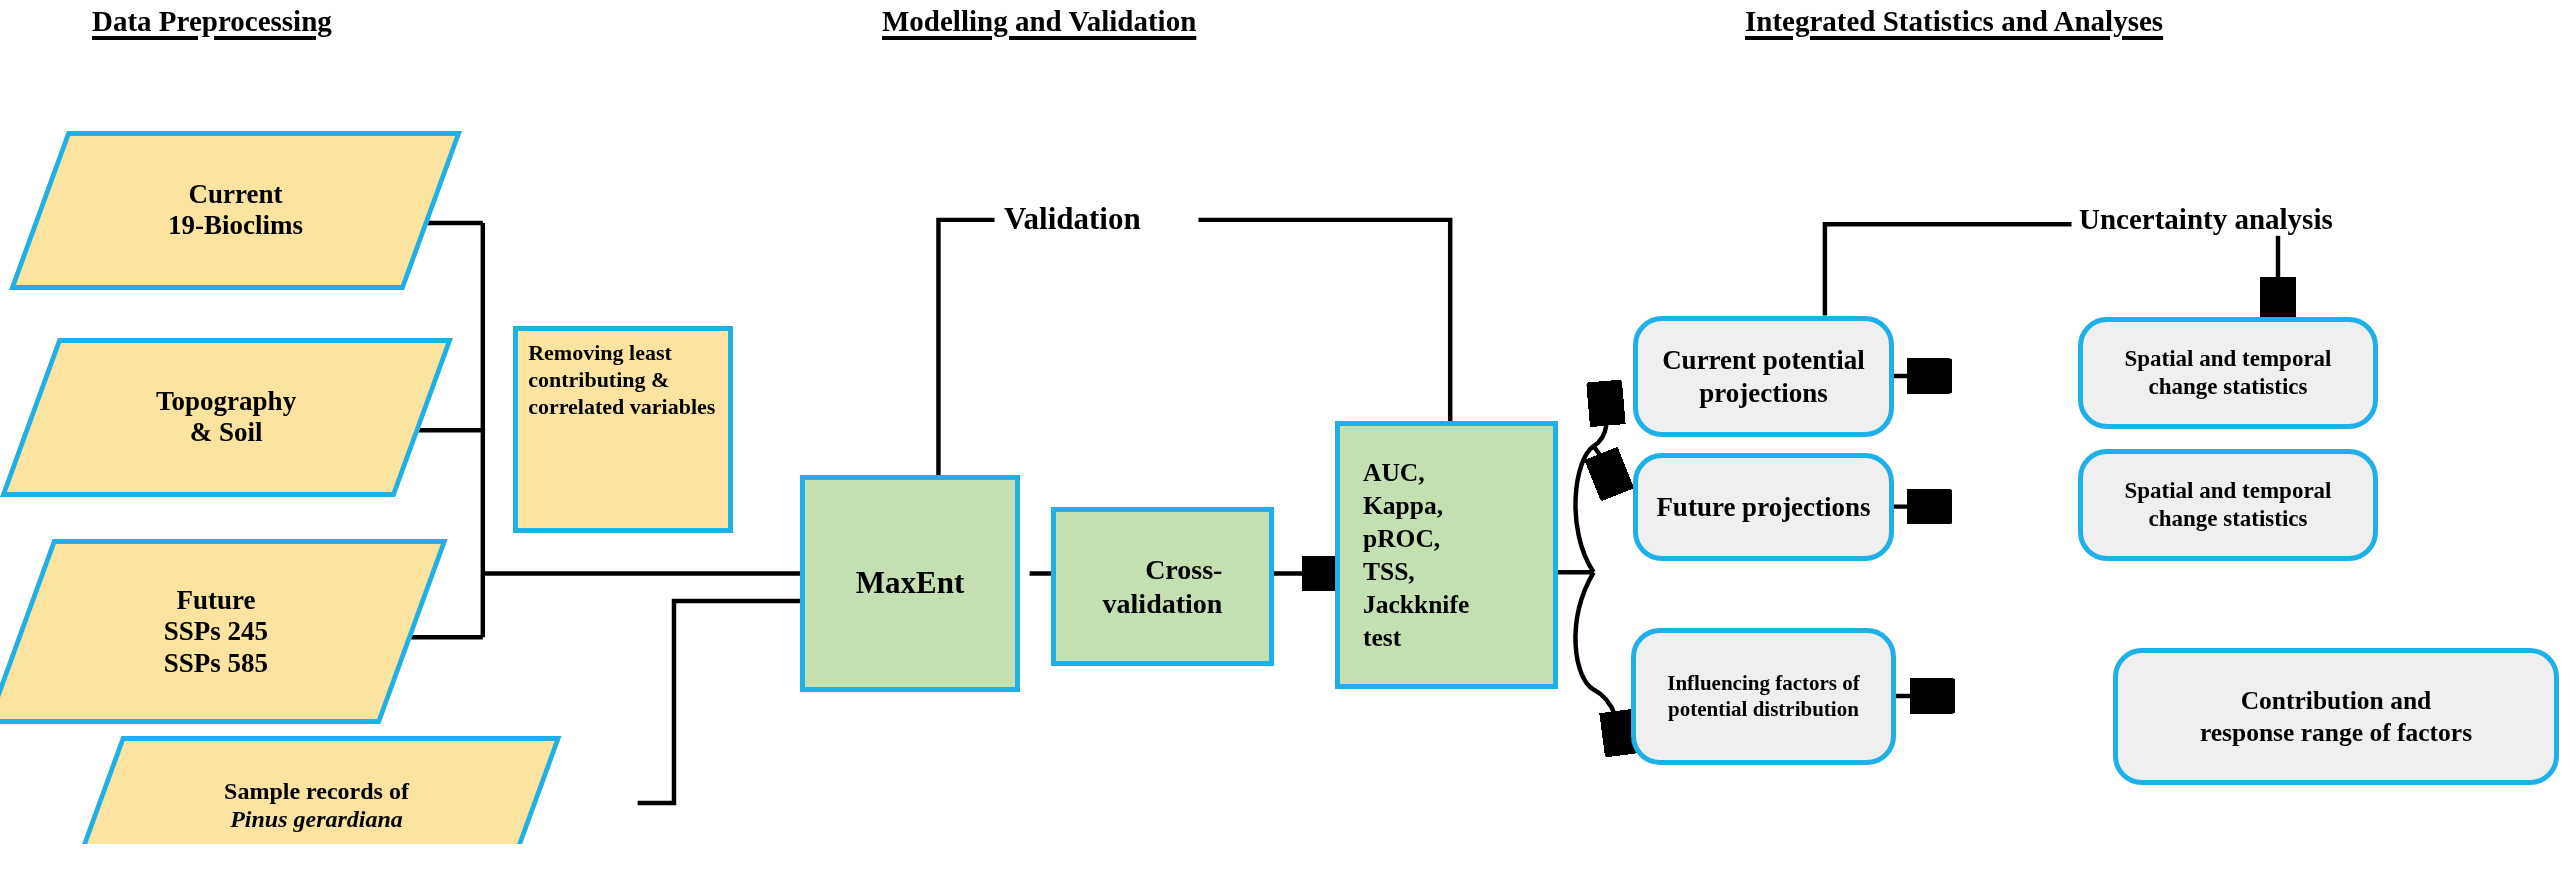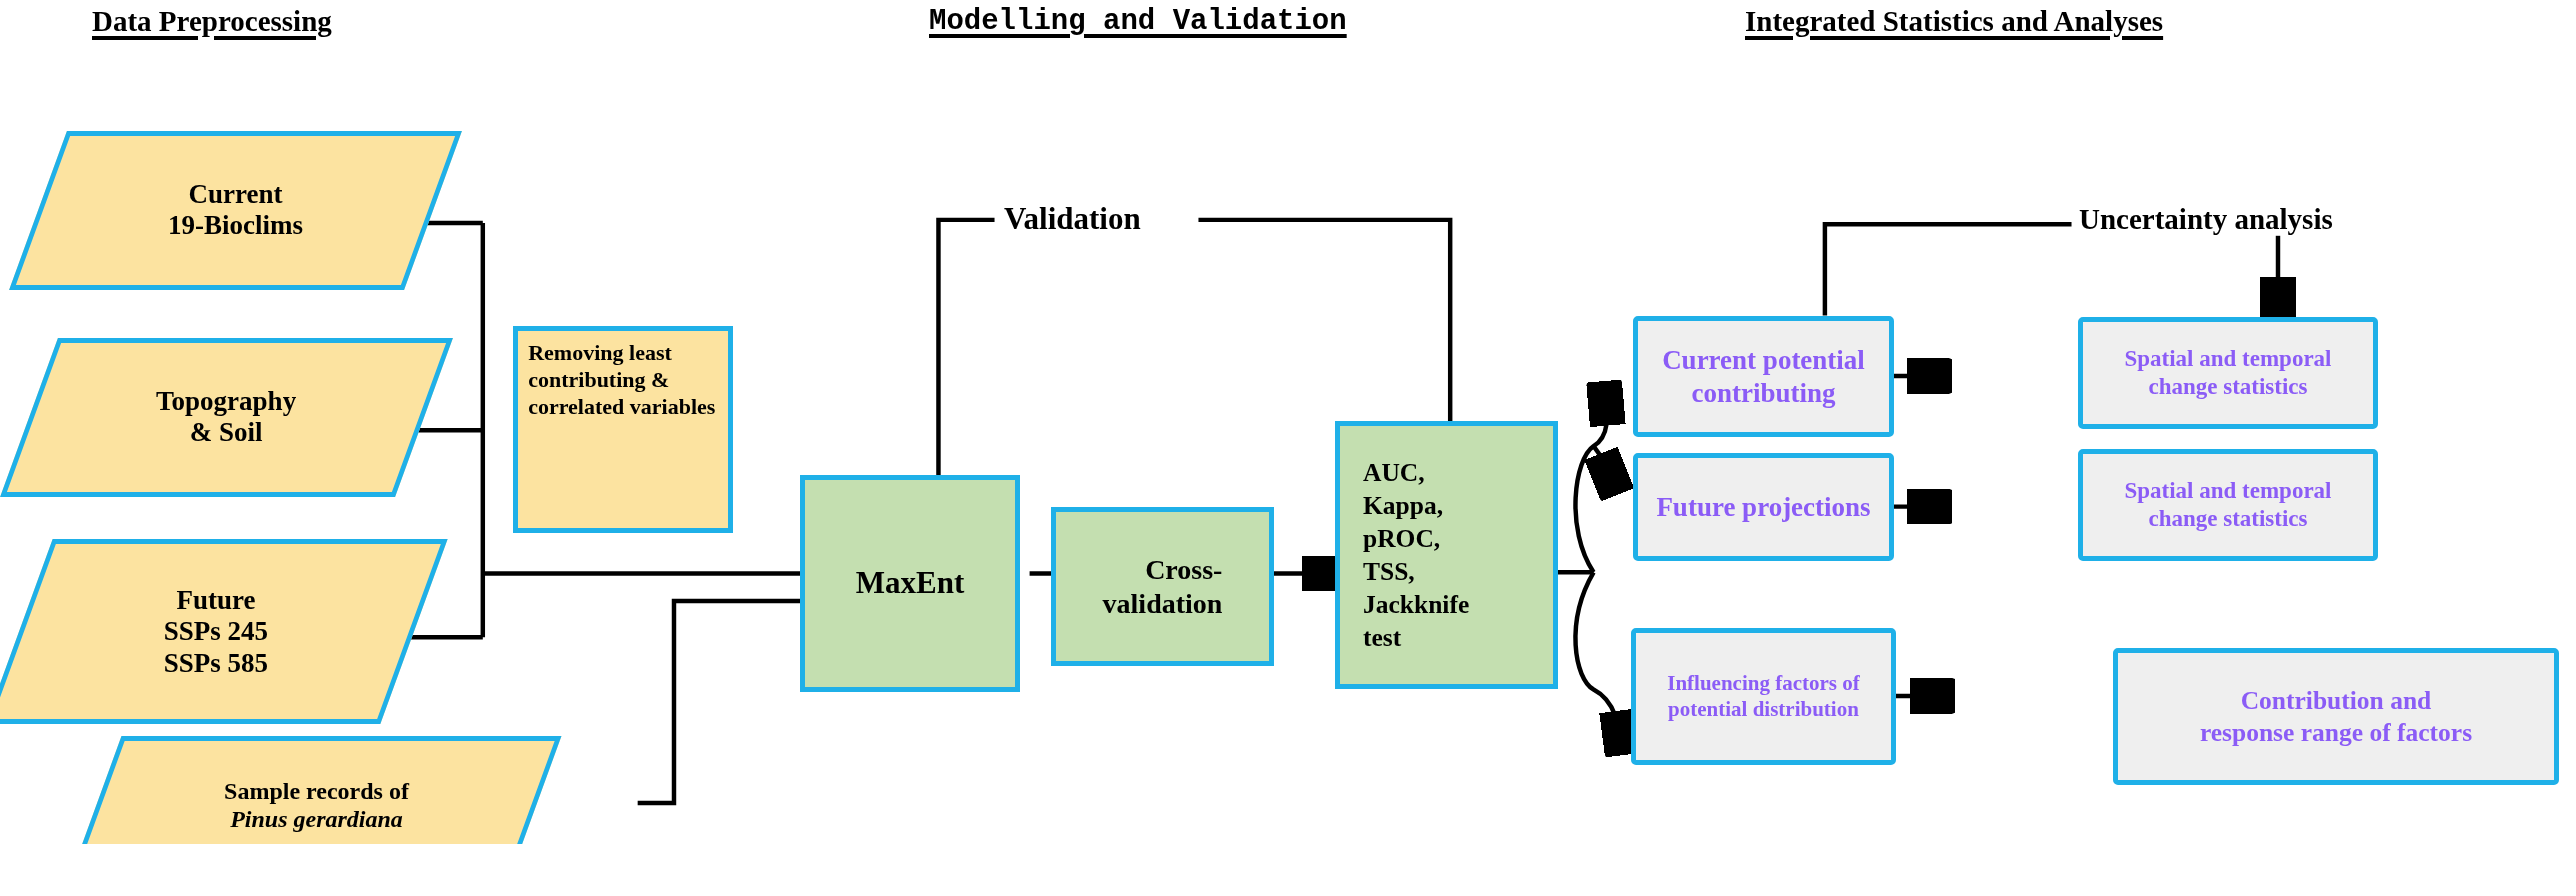--- a/index.html
+++ b/index.html
@@ -75,28 +75,28 @@
     justify-content: flex-start;
     text-align: left;
     padding-left: 23px;
     line-height: 1.30;
   }
   
   .rrect {
     position: absolute;
     background: #EFEFEF;
     border: 5.7px solid #1FB0E8;
-    border-radius: 5px;
+    border-radius: 29px;
     box-sizing: border-box;
     display: flex;
     align-items: center;
     justify-content: center;
     text-align: center;
     font-weight: bold;
-    color: #8b5cf6;
+    color: #000000;
     line-height: 1.22;
     padding: 0 9px;
   }
   
   .flabel {
     position: absolute;
     font-weight: bold;
     color: #000;
     white-space: nowrap;
   }
@@ -114,21 +114,21 @@
     stroke: #000000;
     stroke-width: 7;
   }
 </style>
 </head>
 <body>
 
 <div id="canvas">
 
   <div class="section-title" style="left:92px; top:5.1px;">Data Preprocessing</div>
-  <div class="section-title" style="left:929px; top:5.1px;font-family:Liberation Mono, monospace;">Modelling and Validation</div>
+  <div class="section-title" style="left:882px; top:5.1px;">Modelling and Validation</div>
   <div class="section-title" style="left:1745px; top:5.1px;">Integrated Statistics and Analyses</div>
 
   <svg class="wires" viewBox="0 0 4041 1406">
     <defs>
       <marker id="ah" markerWidth="10" markerHeight="8" refX="9" refY="4" orient="auto" markerUnits="strokeWidth">
         <path d="M0,0 L10,4 L0,8 z" fill="#000" stroke="none"></path>
       </marker>
     </defs>
 
     <polyline points="665,350 757,350"></polyline>
@@ -224,21 +224,21 @@
     </span>
   </div>
 
   <div class="flabel" style="left:1004px; top:201px; font-size:31px;">Validation</div>
 
   <div class="flabel" style="left:2079px; top:203px; font-size:29px;">Uncertainty analysis</div>
 
   <div class="rrect" style="left:1633px; top:316px; width:261px; height:121px; font-size:27px;">
     <span>
       <span>Current potential</span><br>
-      <span>contributing</span>
+      <span>projections</span>
     </span>
   </div>
 
   <div class="rrect" style="left:1633px; top:453px; width:261px; height:108px; font-size:27px;">
     <span>Future projections</span>
   </div>
 
   <div class="rrect" style="left:1631px; top:628px; width:265px; height:137px; font-size:21px;">
     <span>
       <span>Influencing factors of</span><br>

